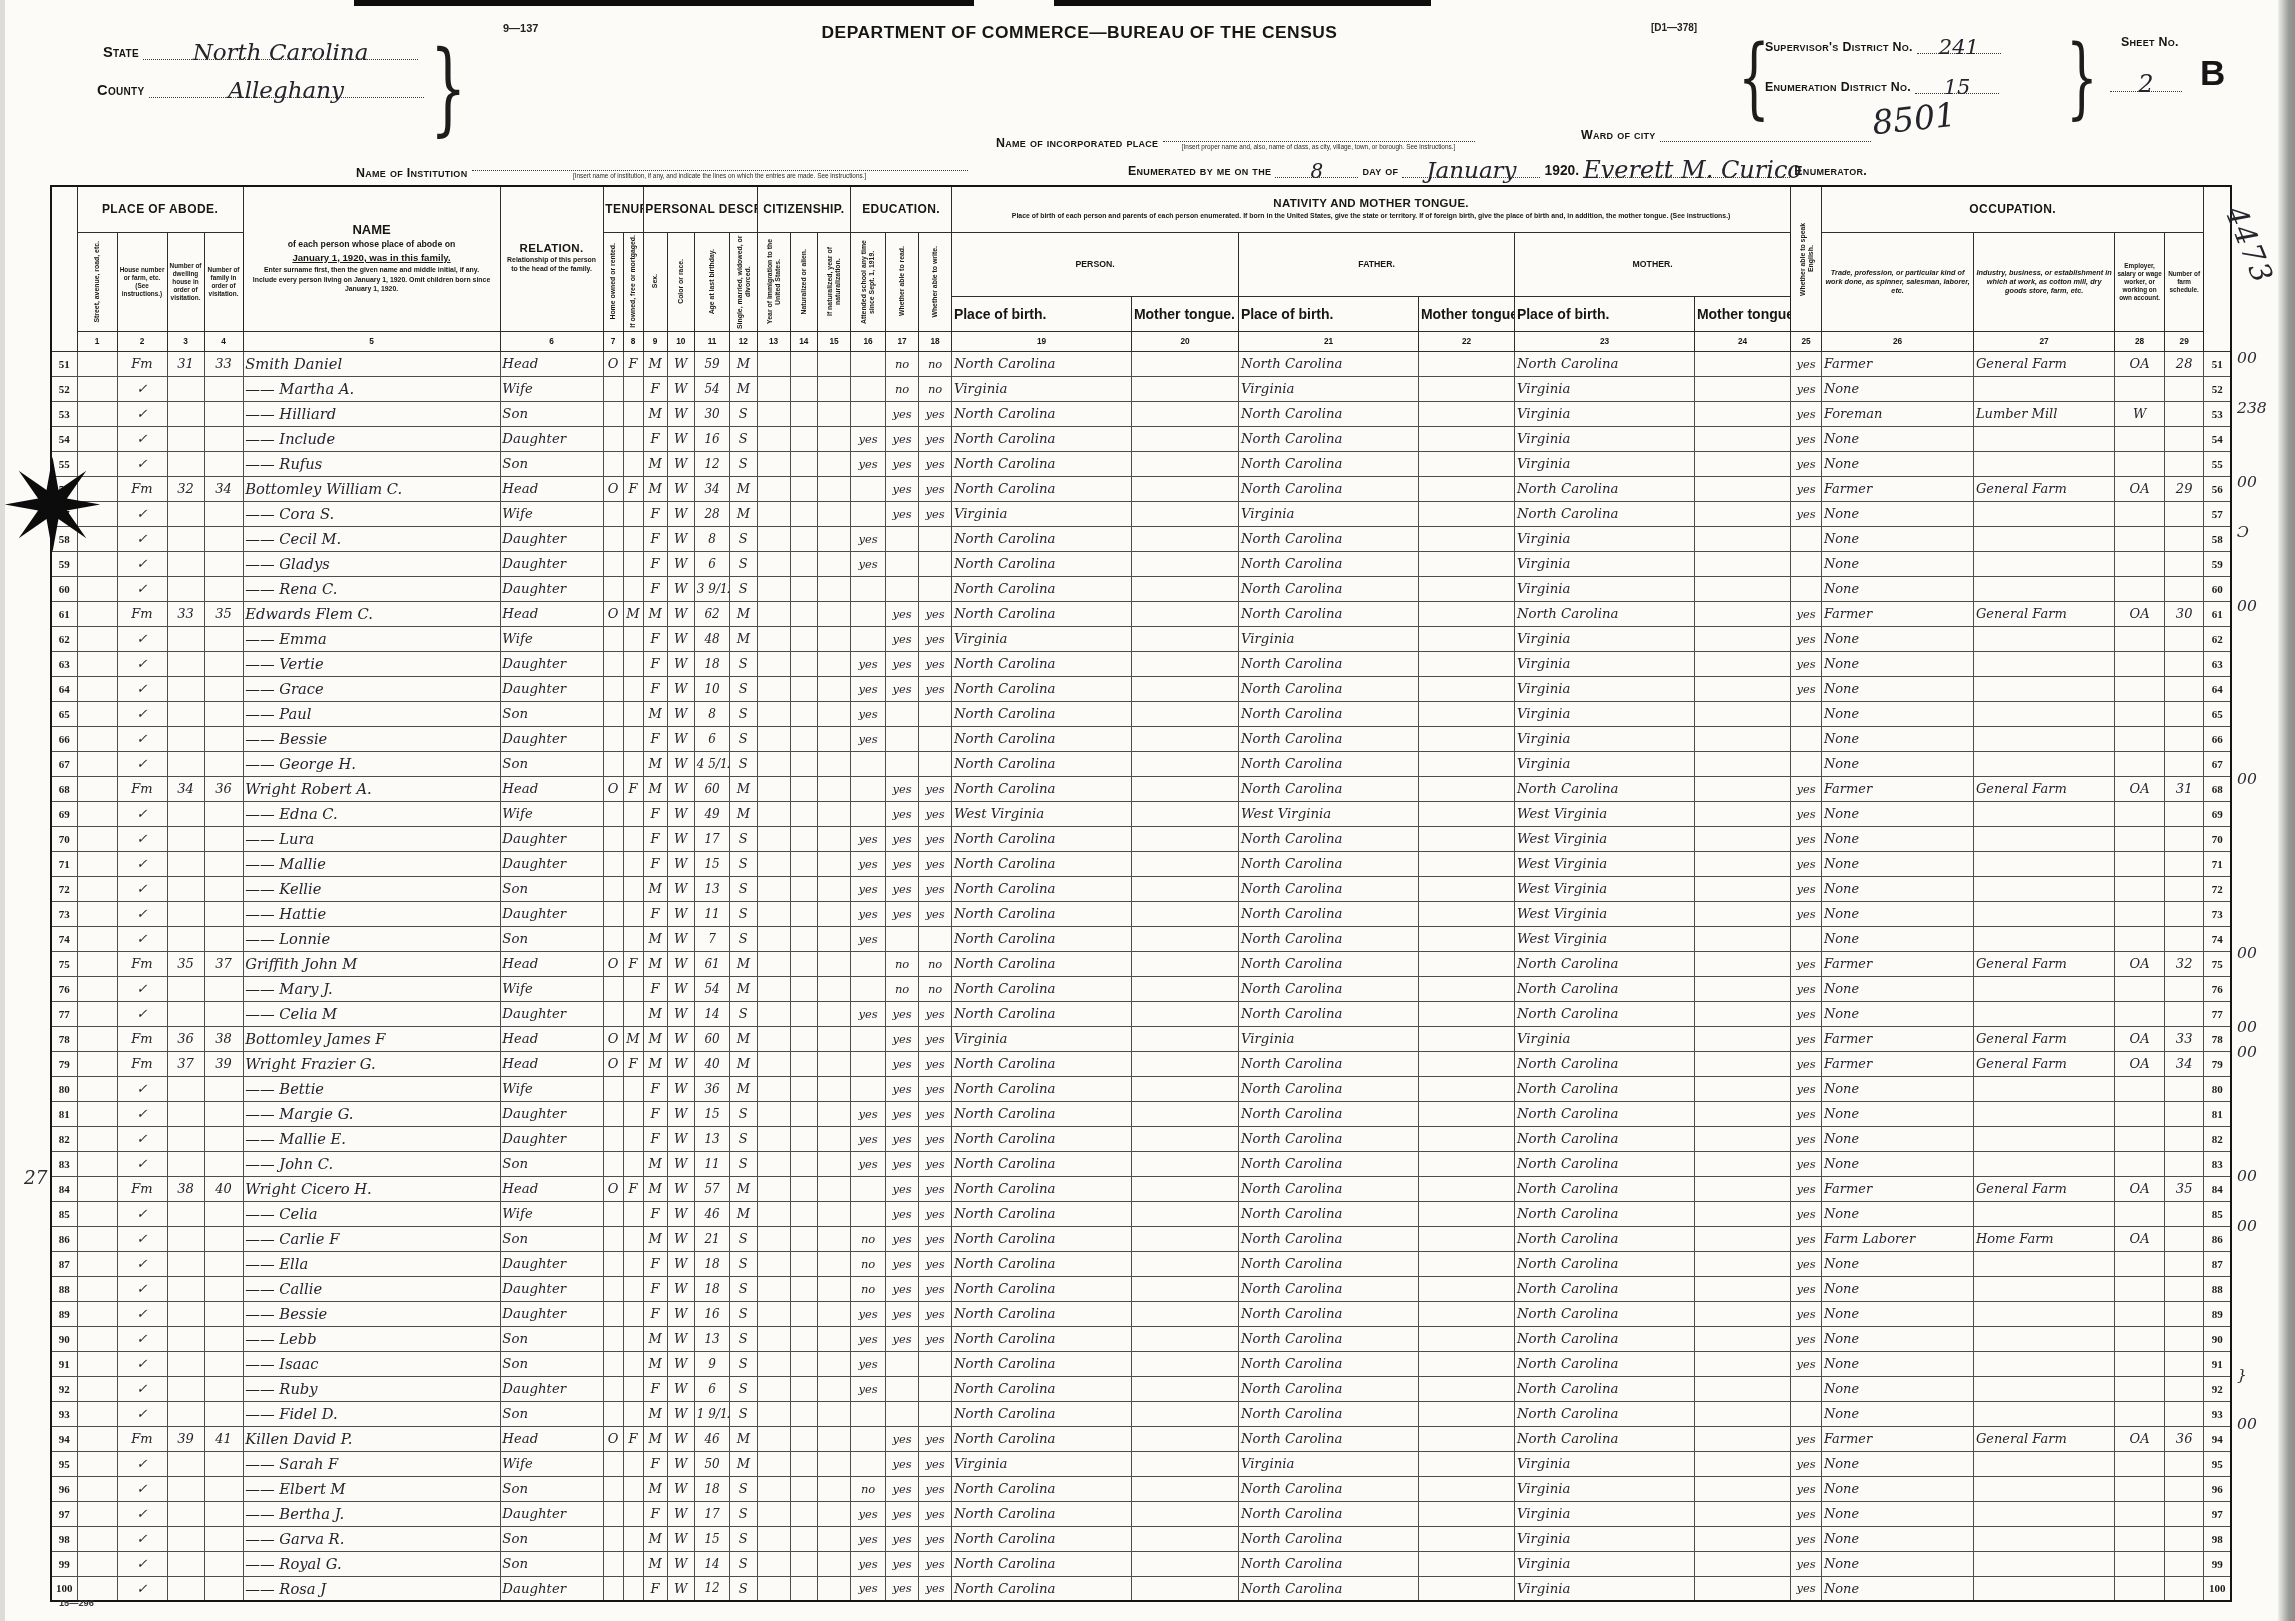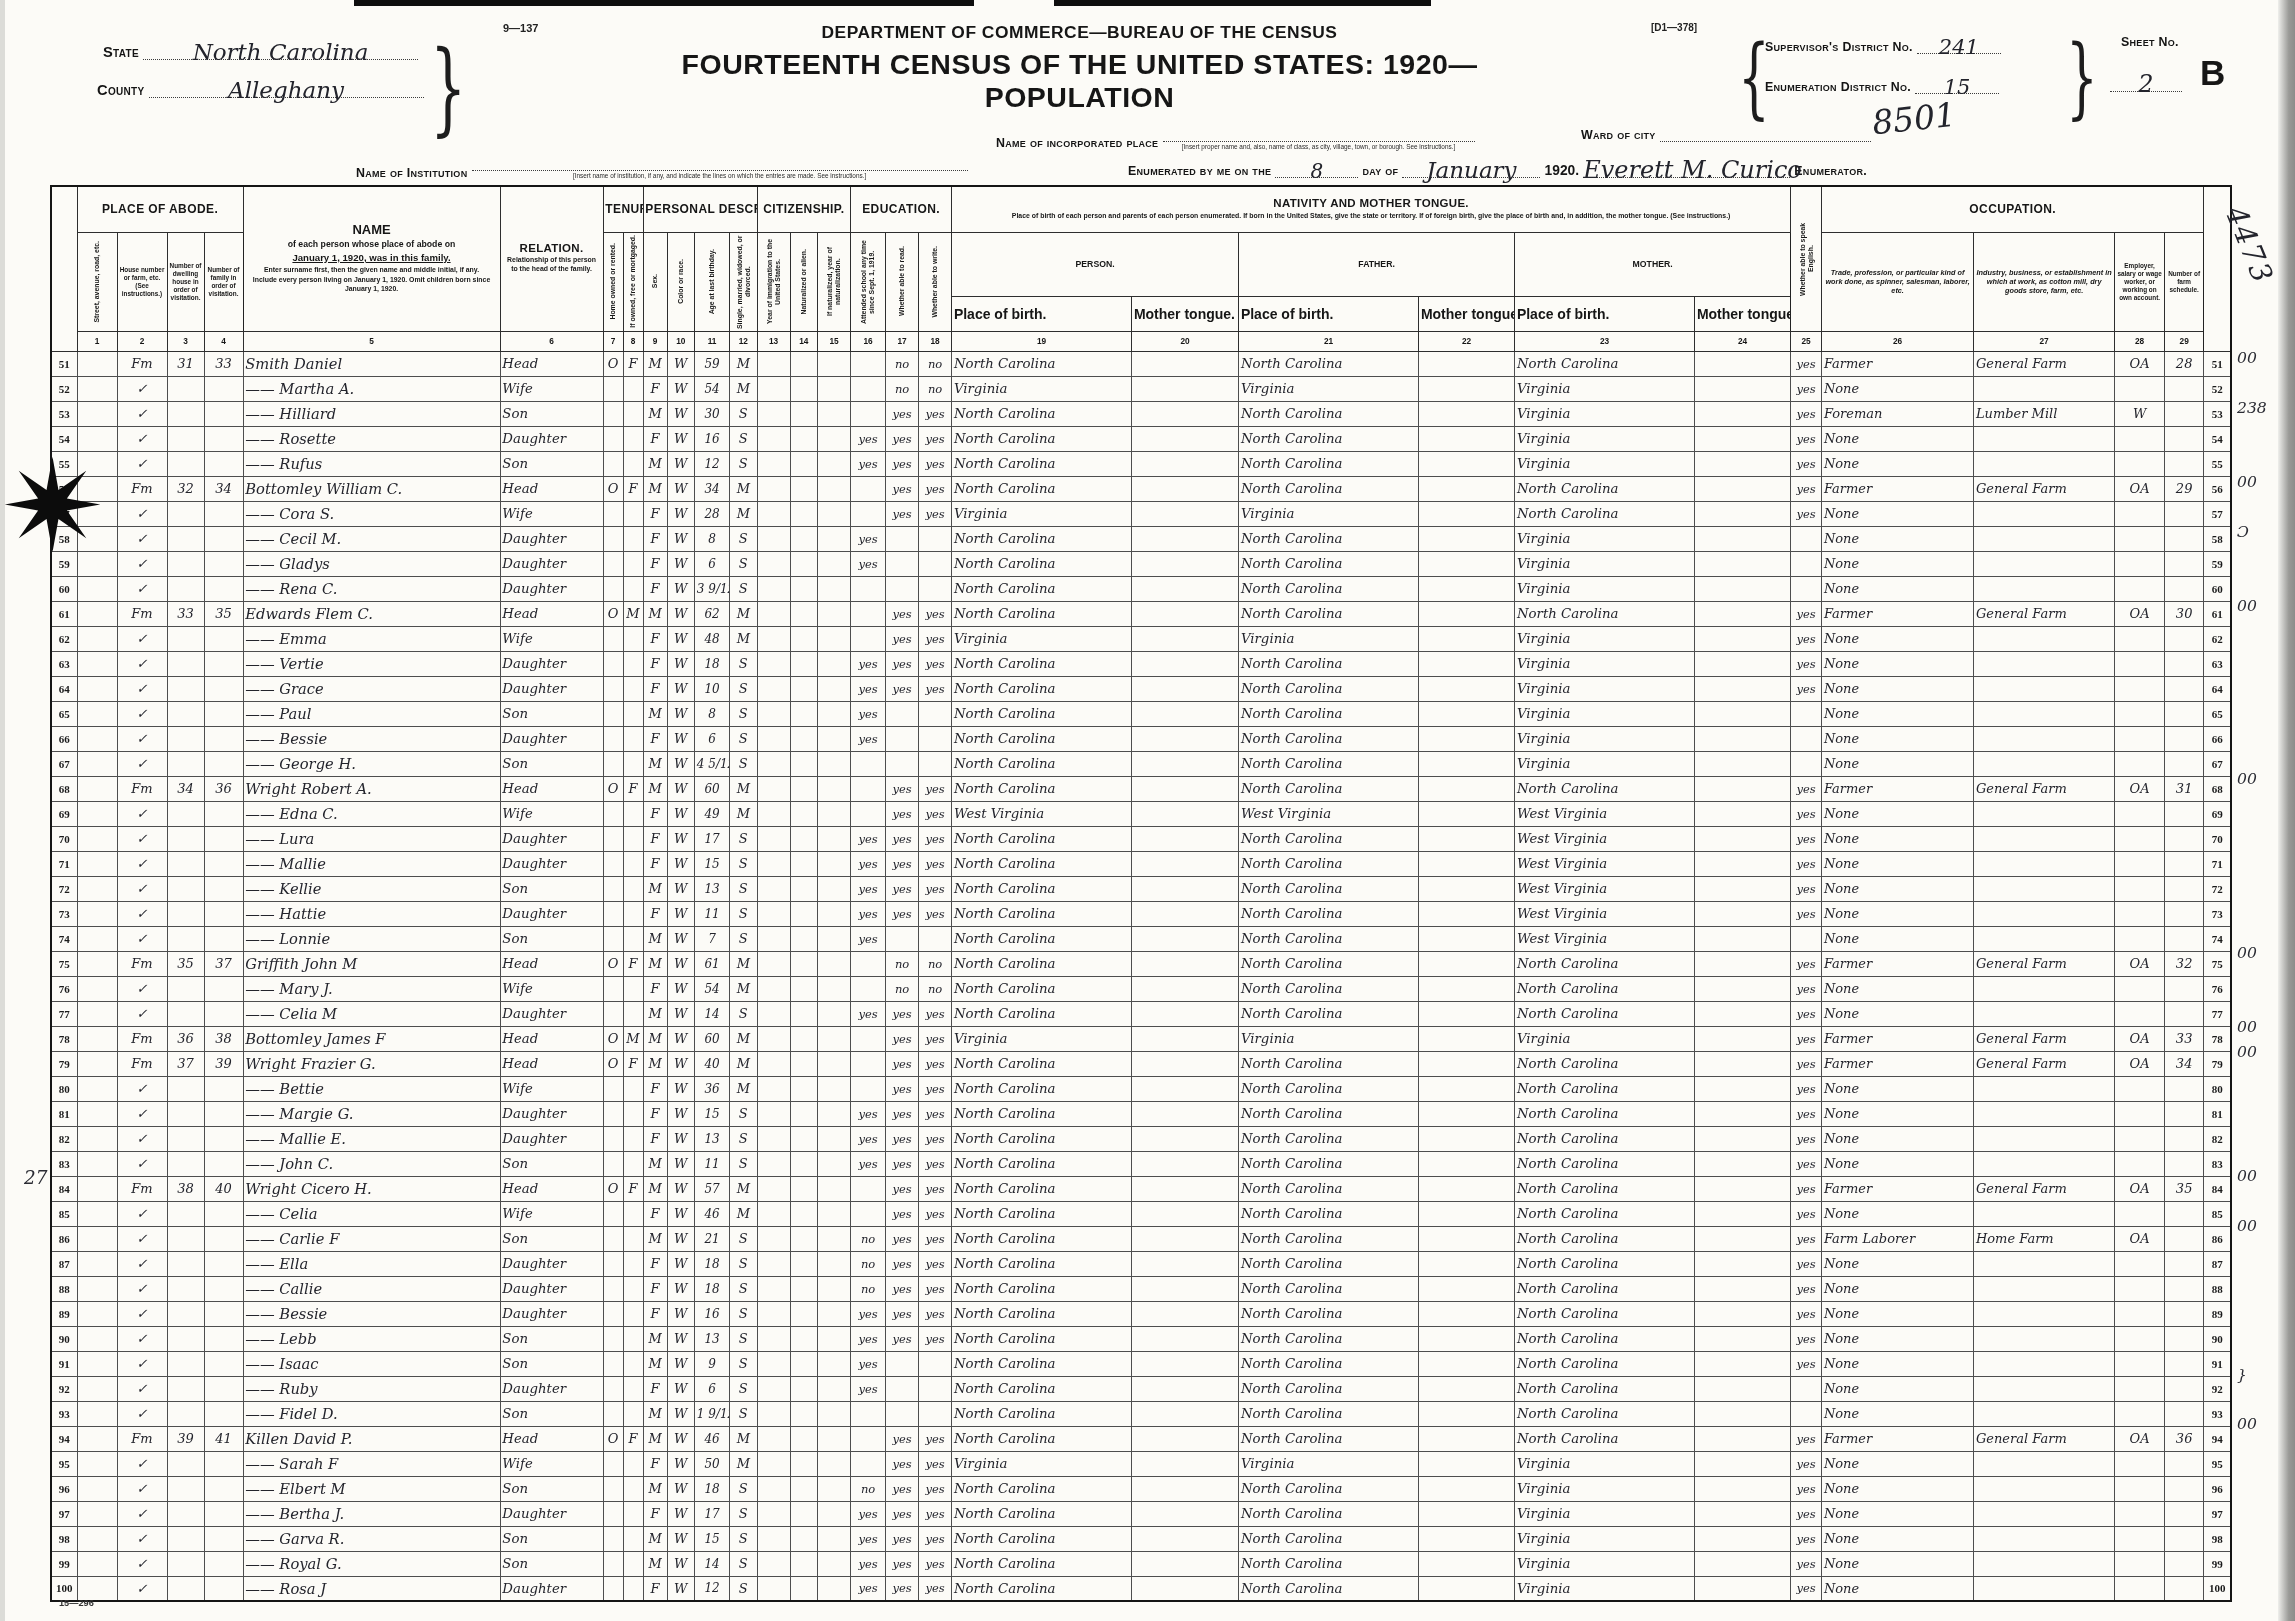--- a/index.html
+++ b/index.html
@@ -94,21 +94,20 @@
   <div class="hf" style="left:97px;top:75px;">
     <span class="lab">County</span>
     <span class="ul" style="width:275px;"><span class="hv" style="font-size:23px;">Alleghany</span></span>
   </div>
   <div class="brace" style="left:430px;top:27.5px;font-size:88px;">}</div>
 
   <div class="tinycode" style="left:503px;top:22px;font-size:11px;">9—137</div>
 
   <div id="dept-block">
     <div id="dept-line">DEPARTMENT OF COMMERCE—BUREAU OF THE CENSUS</div>
-    <div id="title-line">FOURTEENTH CENSUS OF THE UNITED STATES: 1920—POPULATION</div>
   </div>
 
   <div class="tinycode" style="left:1651px;top:22px;">[D1—378]</div>
 
   <div class="brace" style="left:1738px;top:26px;font-size:77px;">{</div>
   <div class="hf" style="left:1765px;top:33px;">
     <span class="lab sm2">Supervisor's District No.</span>
     <span class="ul" style="width:84px;"><span class="hv" style="font-size:21px;">241</span></span>
   </div>
   <div class="hf" style="left:1765px;top:73px;">
@@ -421,21 +420,21 @@
           <td class="hw c">W</td>
           <td class="hw c"></td>
           <td class="num gl">53</td>
         </tr>
         <tr>
           <td class="num">54</td>
           <td class="hw c gl"></td>
           <td class="hw c">✓</td>
           <td class="hw c"></td>
           <td class="hw c"></td>
-          <td class="hw name gl">—— Rosette</td>
+          <td class="hw name gl">—— Include</td>
           <td class="hw rel gl">Daughter</td>
           <td class="hw c gl"></td>
           <td class="hw c"></td>
           <td class="hw c gl">F</td>
           <td class="hw c">W</td>
           <td class="hw c age">16</td>
           <td class="hw c">S</td>
           <td class="hw c gl"></td>
           <td class="hw c"></td>
           <td class="hw c"></td>

